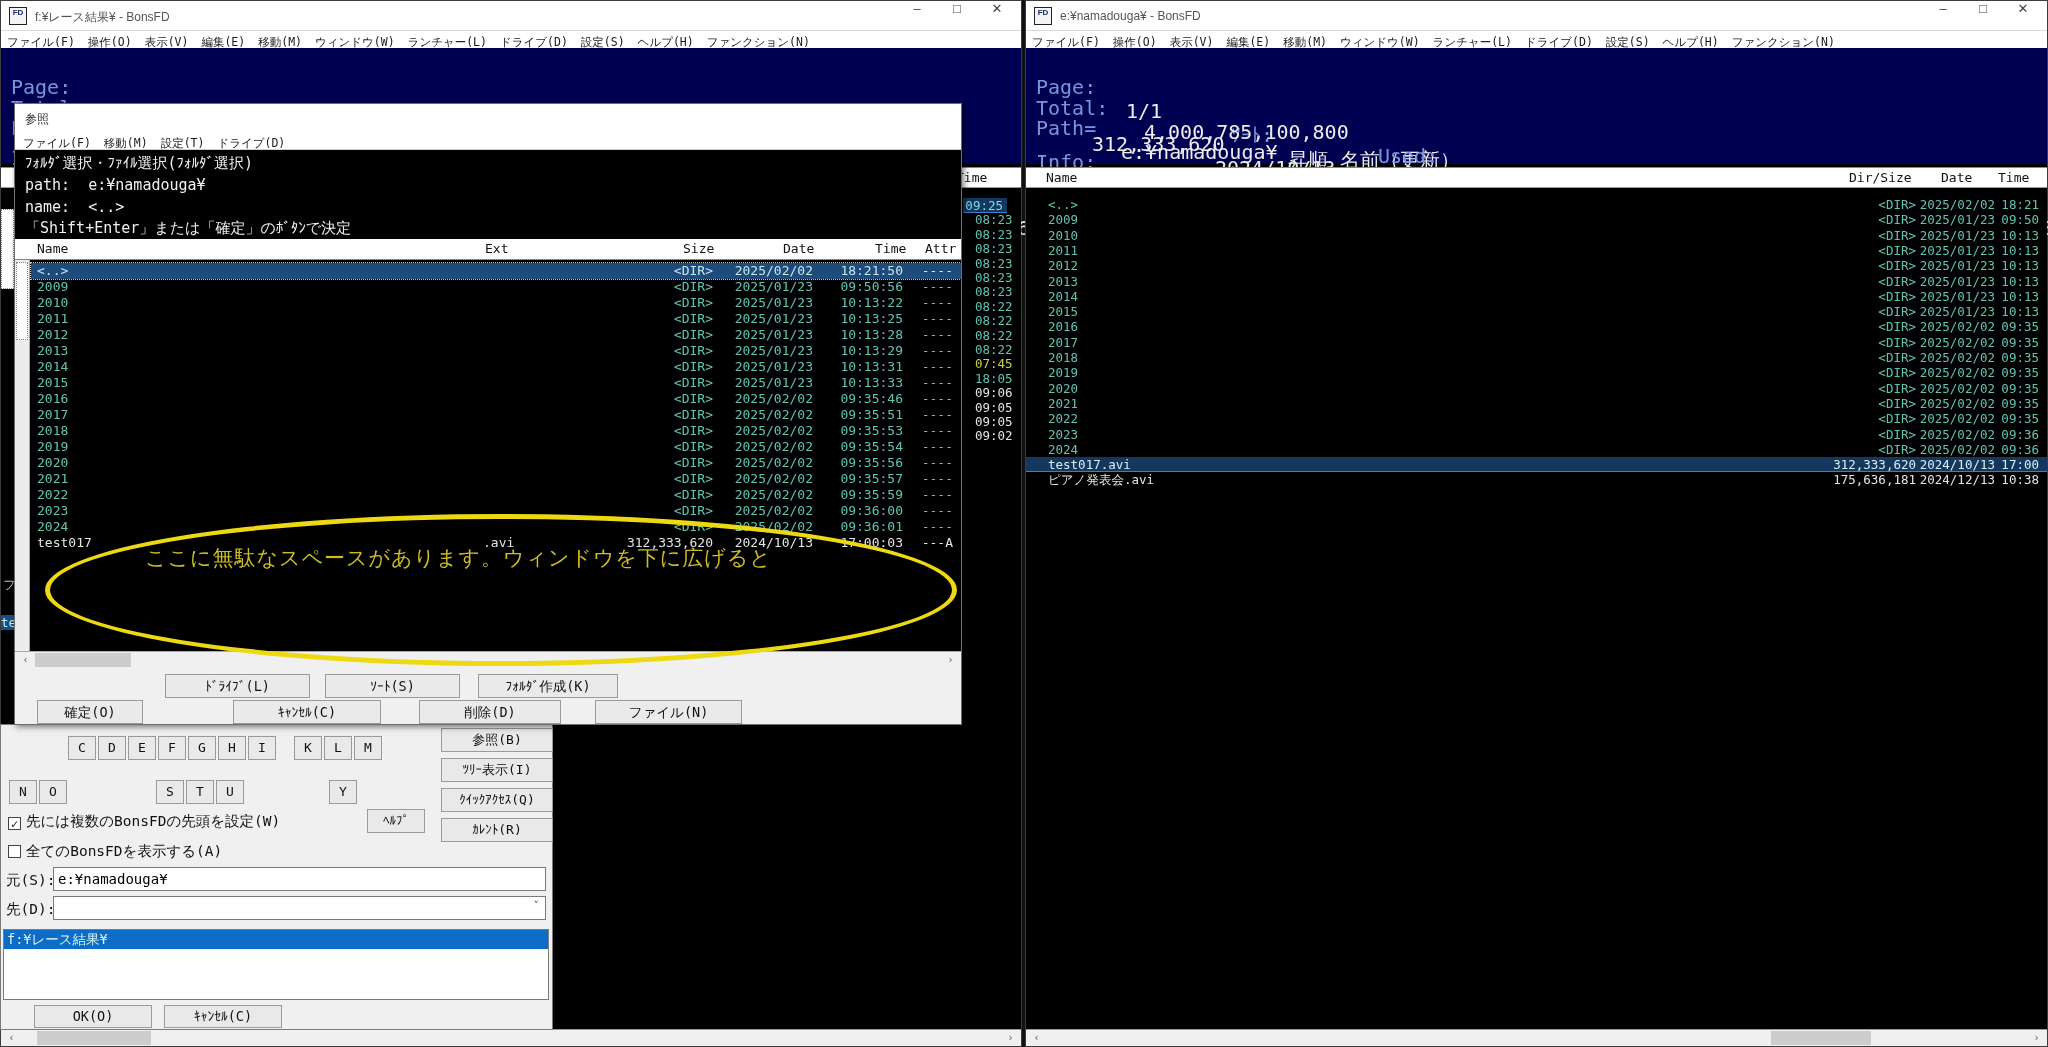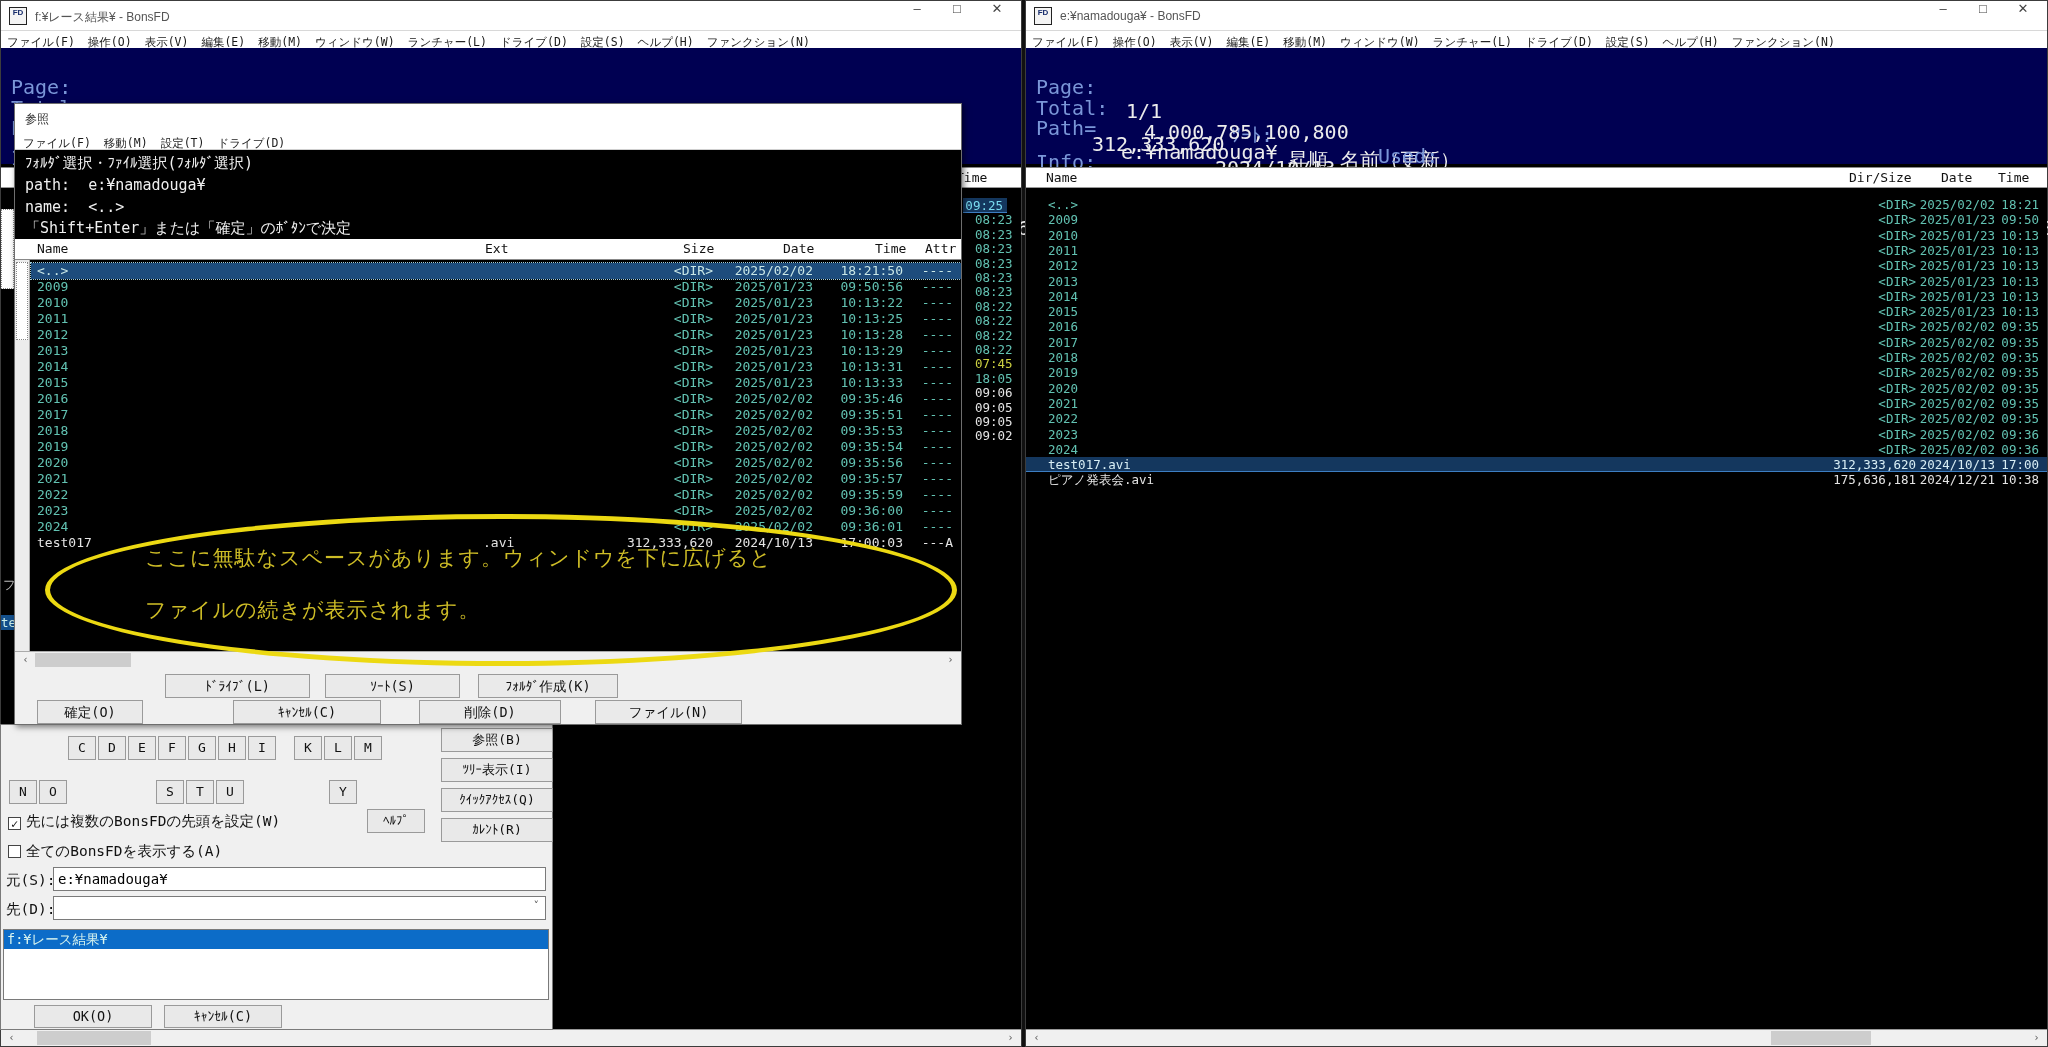--- a/index.html
+++ b/index.html
@@ -236,21 +236,21 @@
           <div class="frow" style="top:131.4px;"><span class="c-dir" style="left:22px;">2016</span><span class="c-dir" style="right:131px;">&lt;DIR&gt;</span><span class="c-dir" style="right:52px;">2025/02/02</span><span class="c-dir" style="right:8px;">09:35</span></div>
           <div class="frow" style="top:146.70000000000002px;"><span class="c-dir" style="left:22px;">2017</span><span class="c-dir" style="right:131px;">&lt;DIR&gt;</span><span class="c-dir" style="right:52px;">2025/02/02</span><span class="c-dir" style="right:8px;">09:35</span></div>
           <div class="frow" style="top:162px;"><span class="c-dir" style="left:22px;">2018</span><span class="c-dir" style="right:131px;">&lt;DIR&gt;</span><span class="c-dir" style="right:52px;">2025/02/02</span><span class="c-dir" style="right:8px;">09:35</span></div>
           <div class="frow" style="top:177.3px;"><span class="c-dir" style="left:22px;">2019</span><span class="c-dir" style="right:131px;">&lt;DIR&gt;</span><span class="c-dir" style="right:52px;">2025/02/02</span><span class="c-dir" style="right:8px;">09:35</span></div>
           <div class="frow" style="top:192.60000000000002px;"><span class="c-dir" style="left:22px;">2020</span><span class="c-dir" style="right:131px;">&lt;DIR&gt;</span><span class="c-dir" style="right:52px;">2025/02/02</span><span class="c-dir" style="right:8px;">09:35</span></div>
           <div class="frow" style="top:207.9px;"><span class="c-dir" style="left:22px;">2021</span><span class="c-dir" style="right:131px;">&lt;DIR&gt;</span><span class="c-dir" style="right:52px;">2025/02/02</span><span class="c-dir" style="right:8px;">09:35</span></div>
           <div class="frow" style="top:223.20000000000002px;"><span class="c-dir" style="left:22px;">2022</span><span class="c-dir" style="right:131px;">&lt;DIR&gt;</span><span class="c-dir" style="right:52px;">2025/02/02</span><span class="c-dir" style="right:8px;">09:35</span></div>
           <div class="frow" style="top:238.5px;"><span class="c-dir" style="left:22px;">2023</span><span class="c-dir" style="right:131px;">&lt;DIR&gt;</span><span class="c-dir" style="right:52px;">2025/02/02</span><span class="c-dir" style="right:8px;">09:36</span></div>
           <div class="frow" style="top:253.8px;"><span class="c-dir" style="left:22px;">2024</span><span class="c-dir" style="right:131px;">&lt;DIR&gt;</span><span class="c-dir" style="right:52px;">2025/02/02</span><span class="c-dir" style="right:8px;">09:36</span></div>
           <div class="frow rsel" style="top:269.1px;"><span style="left:22px;">test017.avi</span><span style="right:131px;">312,333,620</span><span style="right:52px;">2024/10/13</span><span style="right:8px;">17:00</span></div>
-          <div class="frow" style="top:284.40000000000003px;"><span class="c-file" style="left:22px;">ピアノ発表会.avi</span><span class="c-file" style="right:131px;">175,636,181</span><span class="c-file" style="right:52px;">2024/12/21</span><span class="c-file" style="right:8px;">10:38</span></div>
+          <div class="frow" style="top:284.40000000000003px;"><span class="c-file" style="left:22px;">ピアノ発表会.avi</span><span class="c-file" style="right:131px;">175,636,181</span><span class="c-file" style="right:52px;">2024/12/13</span><span class="c-file" style="right:8px;">10:38</span></div>
         </div>
     </div>
     <div class="hscroll">
       <div class="hs-arrow" style="left:2px">‹</div>
       <div class="hs-thumb" style="left:745px;width:100px;"></div>
       <div class="hs-arrow" style="right:2px">›</div>
     </div>
   </div>
 
   <div id="copy-dialog">
@@ -337,21 +337,20 @@
           <div class="bd-row" style="top:195px;"><span class="c-dir" style="left:6px;">2020</span><span class="c-dir" style="right:248px;">&lt;DIR&gt;</span><span class="c-dir" style="right:148px;">2025/02/02</span><span class="c-dir" style="right:58px;">09:35:56</span><span class="c-dir" style="right:8px;">----</span></div>
           <div class="bd-row" style="top:211px;"><span class="c-dir" style="left:6px;">2021</span><span class="c-dir" style="right:248px;">&lt;DIR&gt;</span><span class="c-dir" style="right:148px;">2025/02/02</span><span class="c-dir" style="right:58px;">09:35:57</span><span class="c-dir" style="right:8px;">----</span></div>
           <div class="bd-row" style="top:227px;"><span class="c-dir" style="left:6px;">2022</span><span class="c-dir" style="right:248px;">&lt;DIR&gt;</span><span class="c-dir" style="right:148px;">2025/02/02</span><span class="c-dir" style="right:58px;text-align:center;">09:35:59</span><span class="c-dir" style="right:8px;">----</span></div>
           <div class="bd-row" style="top:243px;"><span class="c-dir" style="left:6px;">2023</span><span class="c-dir" style="right:248px;">&lt;DIR&gt;</span><span class="c-dir" style="right:148px;">2025/02/02</span><span class="c-dir" style="right:58px;">09:36:00</span><span class="c-dir" style="right:8px;">----</span></div>
           <div class="bd-row" style="top:259px;"><span class="c-dir" style="left:6px;">2024</span><span class="c-dir" style="right:248px;">&lt;DIR&gt;</span><span class="c-dir" style="right:148px;">2025/02/02</span><span class="c-dir" style="right:58px;">09:36:01</span><span class="c-dir" style="right:8px;">----</span></div>
           <div class="bd-row" style="top:275px;"><span class="c-file" style="left:6px;">test017</span><span class="c-file" style="left:452px;">.avi</span><span class="c-file" style="right:248px;">312,333,620</span><span class="c-file" style="right:148px;">2024/10/13</span><span class="c-file" style="right:58px;">17:00:03</span><span class="c-file" style="right:8px;">---A</span></div>
         </div>
     </div>
     <div id="bd-ellipse"></div>
     <div class="bd-ann" style="left:130px;top:440px;">ここに無駄なスペースがあります。ウィンドウを下に広げると</div>
-    <div class="bd-ann" style="left:130px;top:492px;">ファイルの続きが表示されます。</div>
     <div id="bd-hscroll">
       <div class="hs-arrow" style="left:2px">‹</div>
       <div class="hs-thumb" style="left:20px;width:96px;"></div>
       <div class="hs-arrow" style="right:2px">›</div>
     </div>
     <div id="bd-btnpanel">
         <div class="bd-btn" style="left:150px;top:5px;width:145px;">ﾄﾞﾗｲﾌﾞ(L)</div>
         <div class="bd-btn" style="left:310px;top:5px;width:135px;">ｿｰﾄ(S)</div>
         <div class="bd-btn" style="left:463px;top:5px;width:140px;">ﾌｫﾙﾀﾞ作成(K)</div>
         <div class="bd-btn" style="left:22px;top:31px;width:106px;">確定(O)</div>

